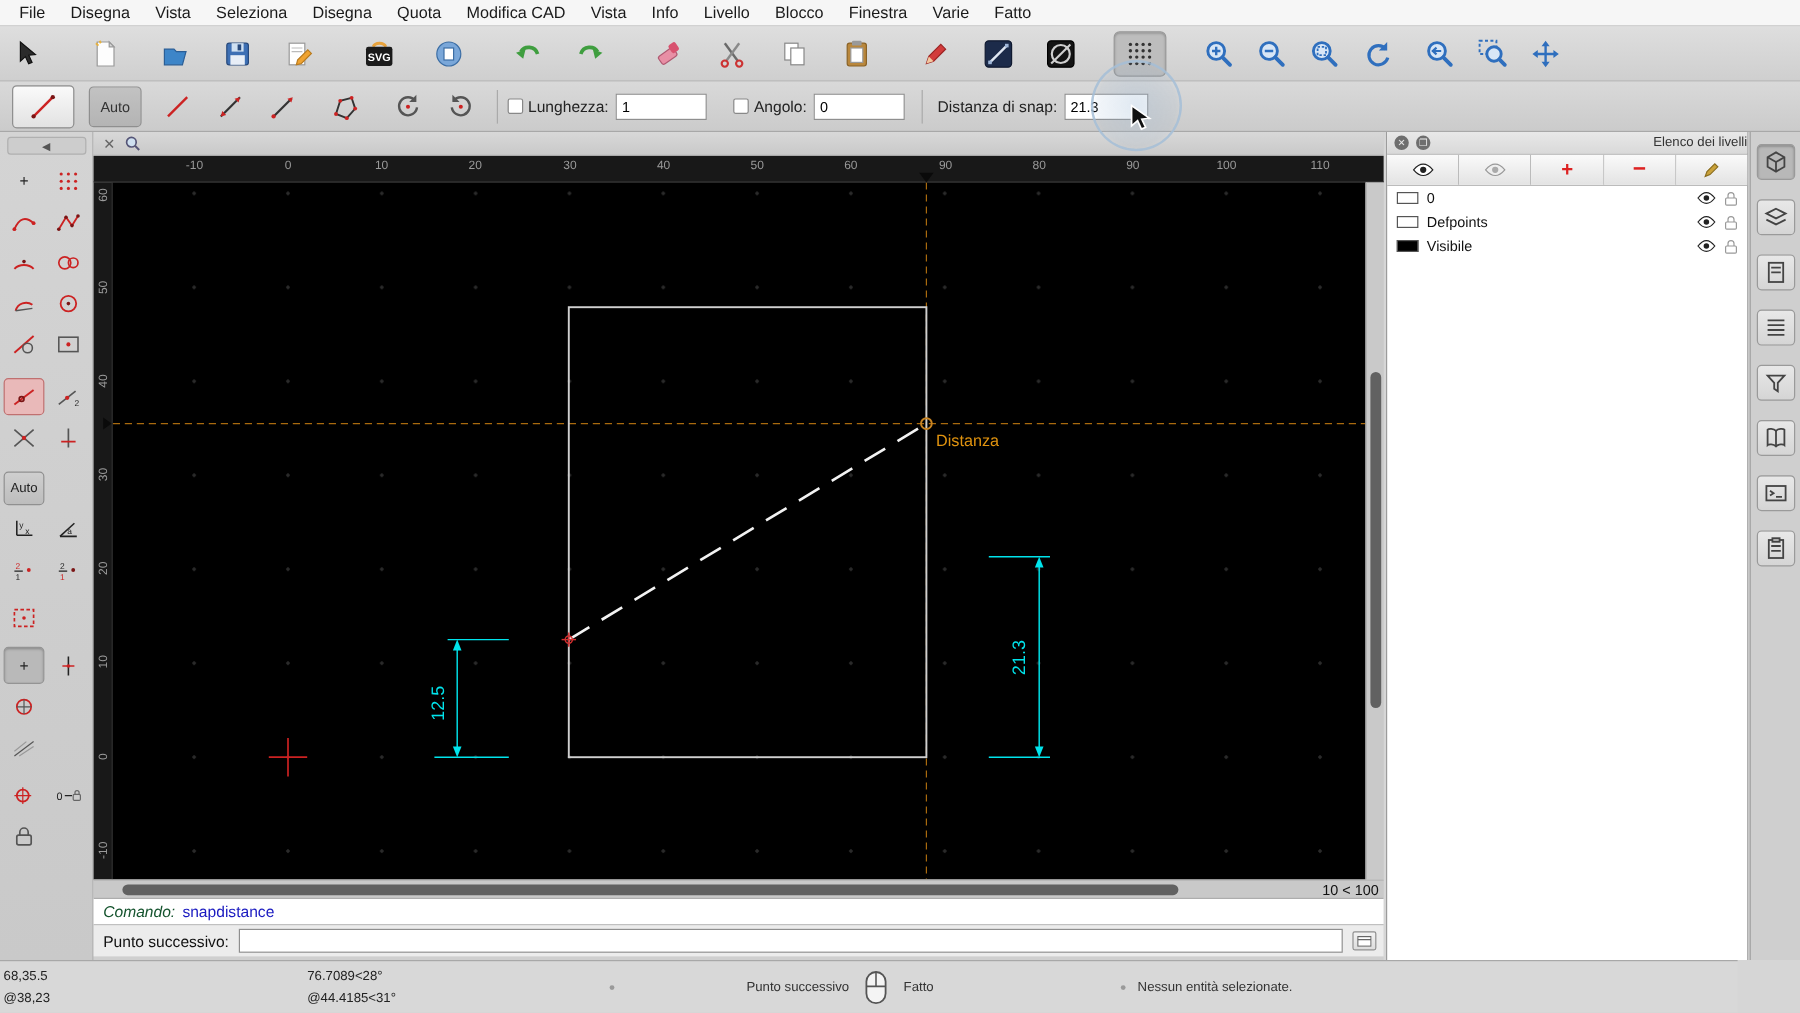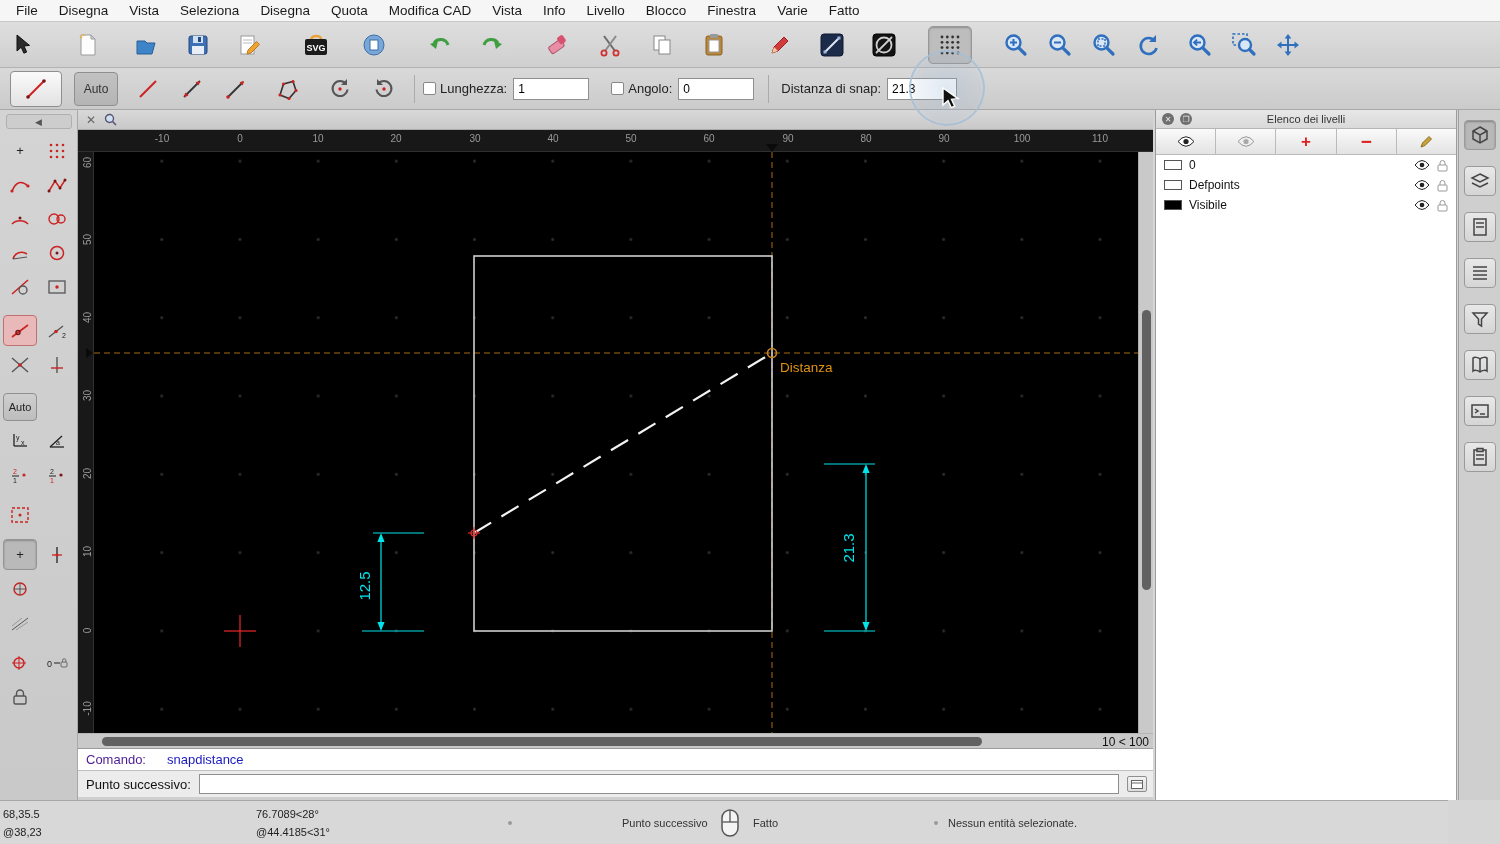--- a/index.html
+++ b/index.html
@@ -47,30 +47,30 @@
   .vmarker{position:absolute;right:0;top:201px;width:0;height:0;border-top:5px solid transparent;border-bottom:5px solid transparent;border-left:7px solid #0a0a0a;transform:translateY(-50%)}
   .cad-canvas{position:relative;width:1044px;height:581px;background-color:#000;background-image:radial-gradient(circle,#2b2b2b 1.2px,transparent 1.7px);background-size:78.2px 78.3px;background-position:28.7px 48.3px}
   .cad-canvas svg{position:absolute;left:0;top:0}
   .vscroll{position:relative;width:15px;height:581px;background:#c9c9c9;border-left:1px solid #adadad}
   .vscroll .thumb{position:absolute;left:3px;top:158px;width:9px;height:280px;background:#616161;border-radius:5px}
   .hscroll-row{position:absolute;left:0;top:623px;width:1075px;height:15px;background:#c9c9c9;border-top:1px solid #b5b5b5}
   .hscroll-track{position:absolute;left:16px;top:0;width:990px;height:15px}
   .hscroll-thumb{position:absolute;left:8px;top:3px;width:880px;height:9px;background:#616161;border-radius:5px}
   .zoom-indicator{position:absolute;right:4px;top:1px;font-size:12px;color:#111}
   .cmd-history{position:absolute;left:0;top:638px;width:1075px;height:22px;background:#fff;border-top:1px solid #9a9a9a;display:flex;align-items:center;padding-left:8px;font-size:13px}
-  .cmd-history .lbl{color:#4c1d95;margin-right:21px}
+  .cmd-history .lbl{color:#14532d;font-style:italic;margin-right:6px}
   .cmd-history .val{color:#1a1ac0}
   .cmd-input-row{position:absolute;left:0;top:660px;width:1075px;height:27px;background:#ececec;border-top:1px solid #c0c0c0;display:flex;align-items:center;padding:0 6px 0 8px;gap:8px}
   .cmd-input-row label{font-size:13px;color:#111;flex:0 0 auto}
   .cmd-input{flex:1;height:20px;border:1px solid #8f8f8f;background:#fff;font-size:12px;padding:1px 4px;font-family:"Liberation Sans",sans-serif}
   .cmd-dock-btn{width:20px;height:16px;border:1px solid #8f8f8f;background:linear-gradient(#f2f2f2,#ddd);border-radius:2px;display:flex;align-items:center;justify-content:center}
   
   .layers-panel{position:absolute;left:1155px;top:110px;width:302px;height:690px;background:#fff;border-left:1px solid #9c9c9c;border-right:1px solid #9c9c9c}
   .lp-header{height:19px;background:linear-gradient(#e8e8e8,#d9d9d9);border-bottom:1px solid #b5b5b5;position:relative;display:flex;align-items:center}
-  .lp-title{position:absolute;width:100%;text-align:center;font-size:11px;color:#333}
+  .lp-title{position:absolute;width:100%;text-align:right;font-size:11px;color:#333}
   .lp-circle{width:12px;height:12px;border-radius:50%;background:#6e6e6e;color:#e8e8e8;font-size:8px;display:flex;align-items:center;justify-content:center;margin-left:6px;z-index:2}
   .lp-toolbar{height:26px;display:flex;border-bottom:1px solid #bbb}
   .lp-tool{flex:1;display:flex;align-items:center;justify-content:center;background:linear-gradient(#fafafa,#e3e3e3);border-right:1px solid #bbb}
   .lp-tool:last-child{border-right:none}
   .lp-plus{color:#d22;font-size:17px;font-weight:bold}.lp-minus{color:#d22;font-size:19px;font-weight:bold}
   .layer-row{height:20px;display:flex;align-items:center;padding-left:8px;font-size:12px;color:#111;position:relative}
   .swatch{width:18px;height:10px;border:1px solid #555;margin-right:7px;flex:0 0 auto}
   .layer-icons{position:absolute;right:8px;display:flex;align-items:center;gap:7px}
   
   .right-strip{position:absolute;left:1458px;top:110px;width:42px;height:690px;background:#cfcfcf;border-left:1px solid #a0a0a0;display:flex;flex-direction:column;align-items:center;padding-top:10px;gap:16px}

